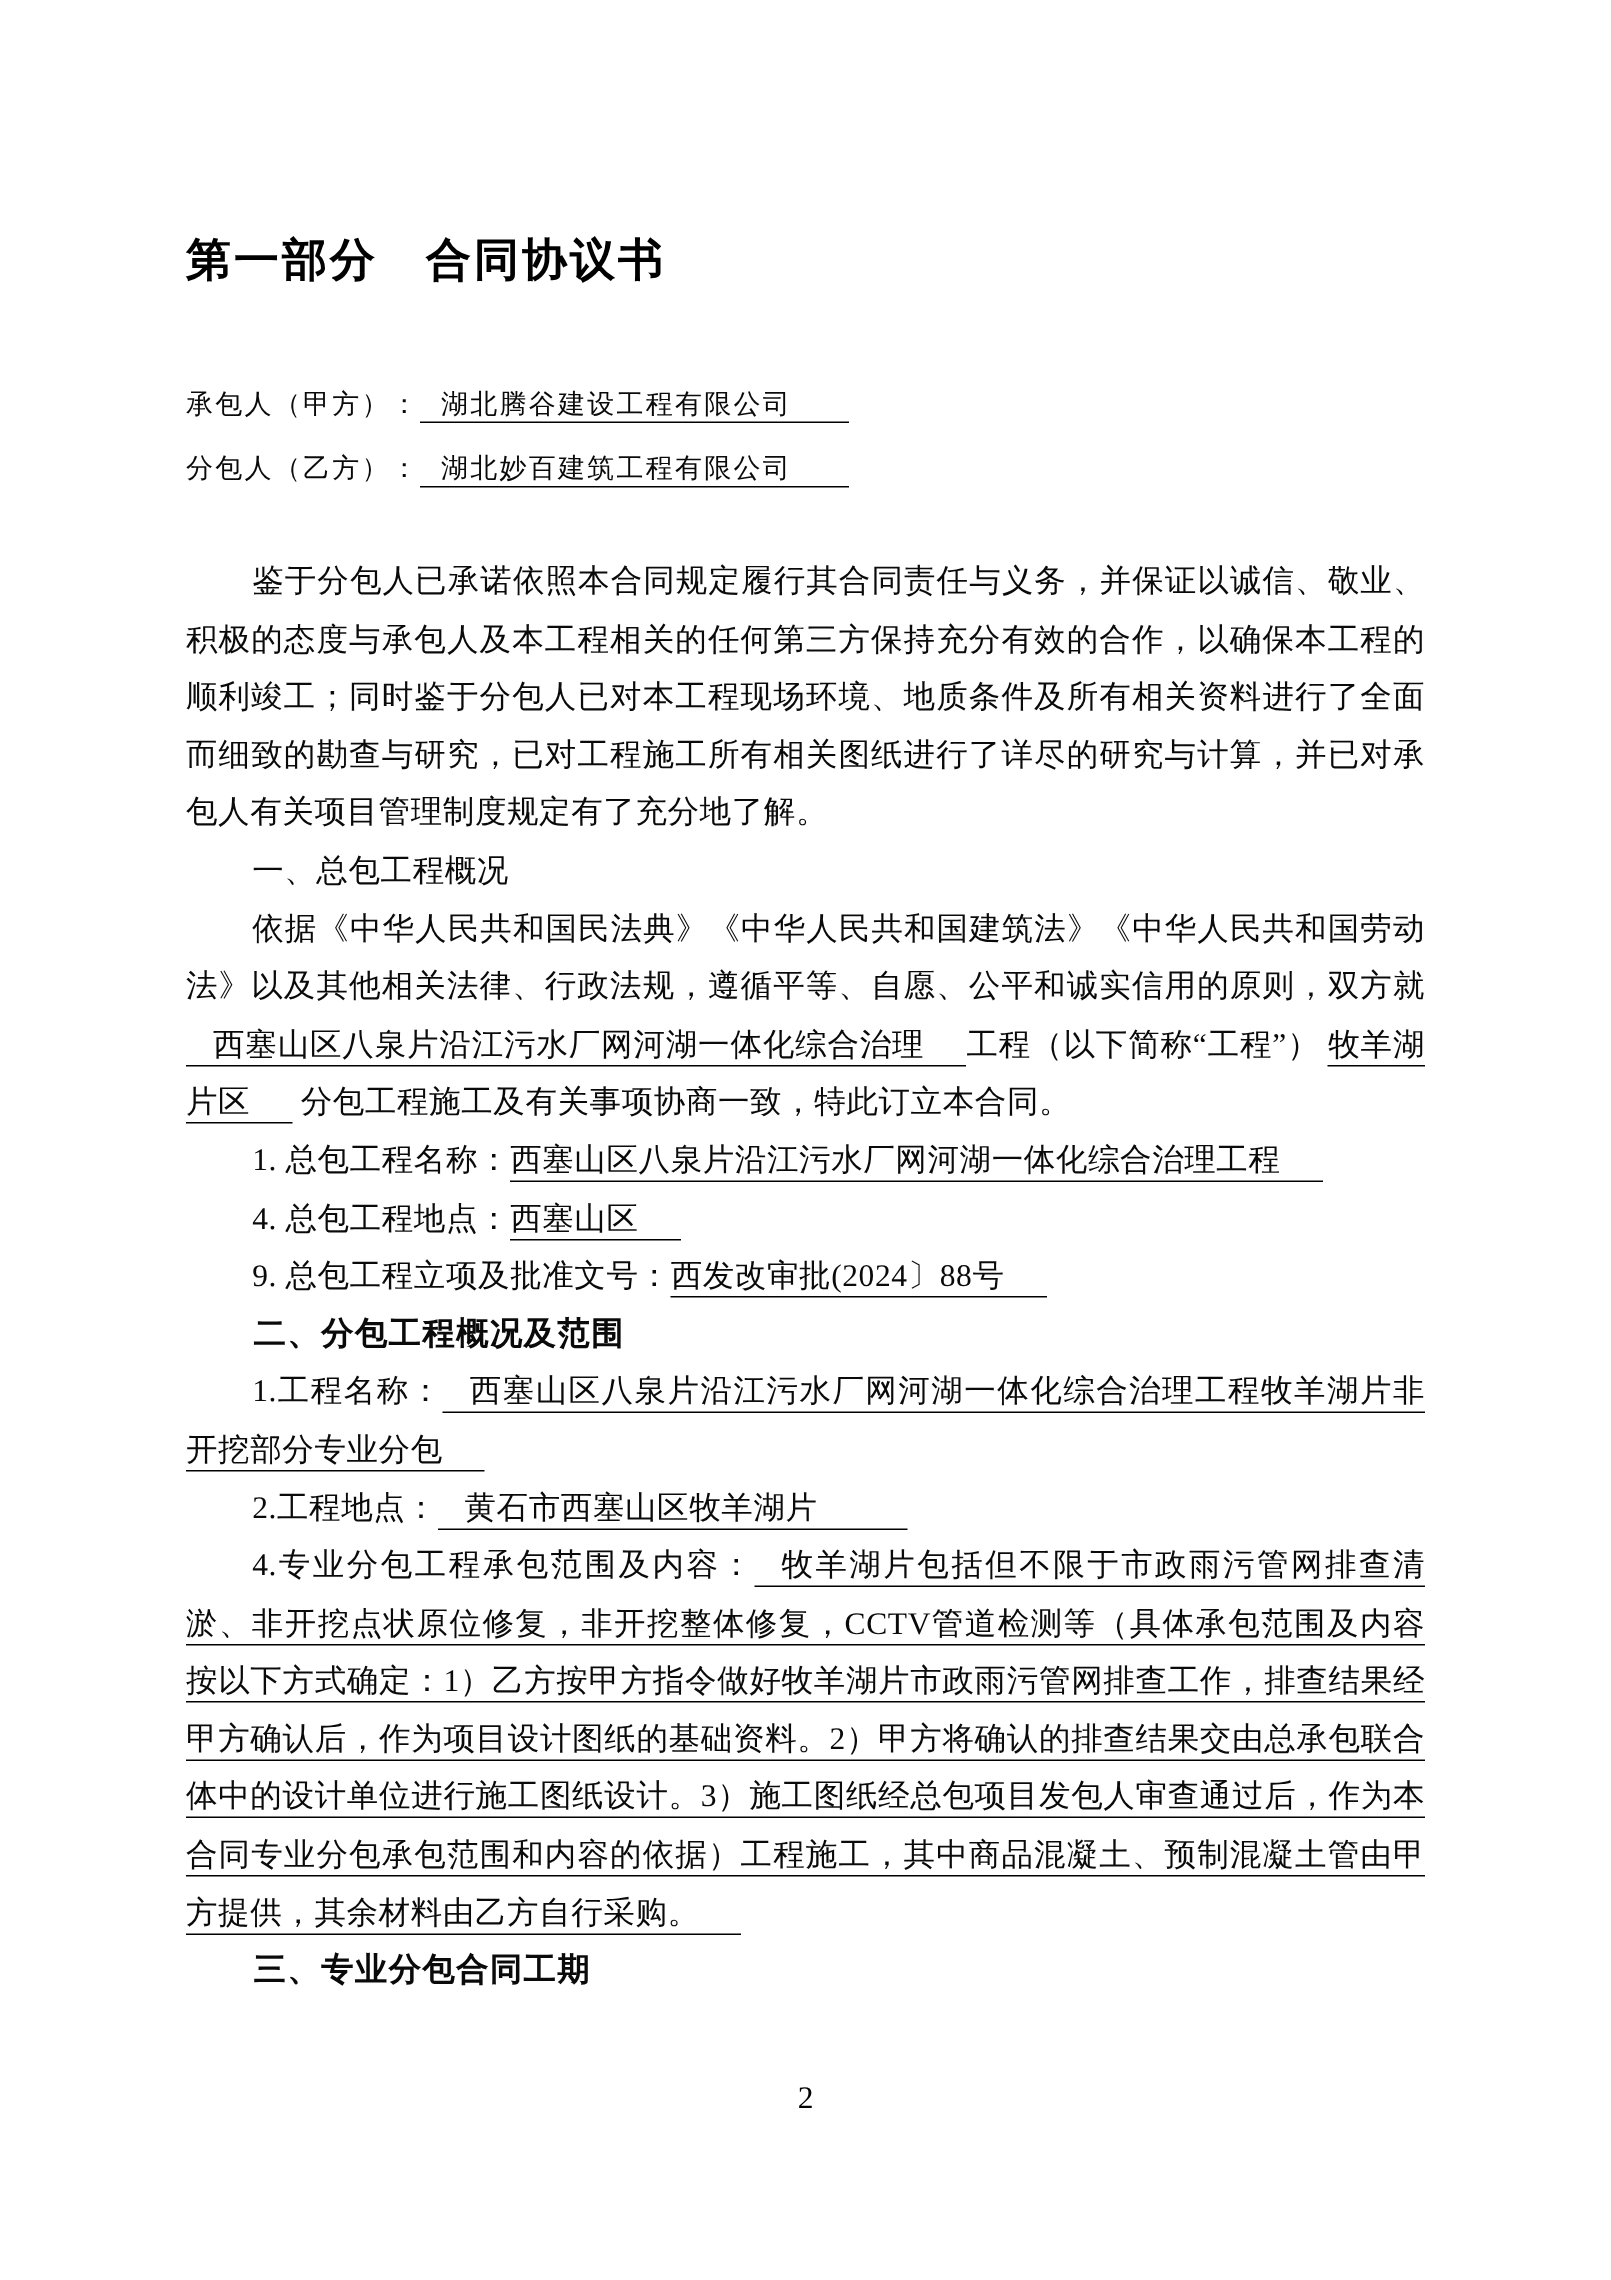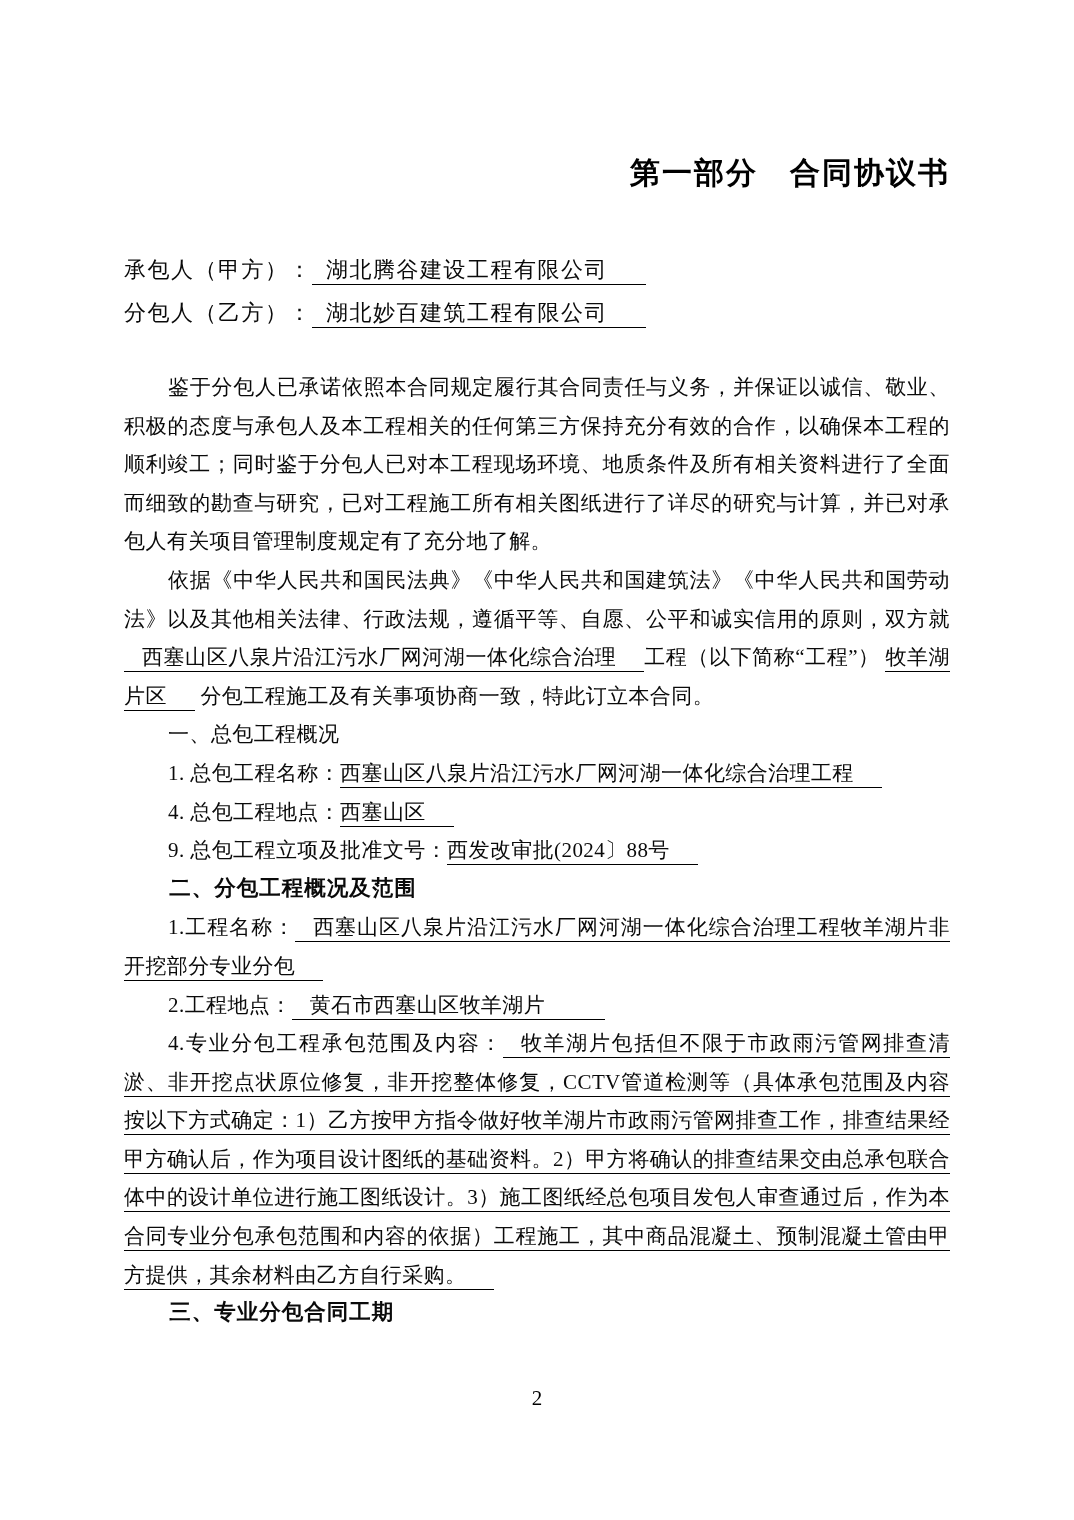--- a/index.html
+++ b/index.html
@@ -22,30 +22,30 @@
     overflow: hidden;
   }
   .content {
     position: absolute;
     left: 124px;
     top: 0;
     width: 826px;
   }
   .doc-title {
     margin: 153px 0 0 0;
-    text-align: right;
+    text-align: left;
     font-family: "Liberation Sans", "DejaVu Sans", sans-serif;
     font-weight: 700;
     font-size: 30px;
     letter-spacing: 2px;
     color: #000;
   }
   .parties {
     margin-top: 54px;
-    font-size: 22px;
+    font-size: 18px;
     letter-spacing: 1.5px;
   }
   .party-line {
     line-height: 43px;
   }
   .party-value {
     padding: 0 38px 3px 14px;
   }
   .u {
     border-bottom: 1.7px solid #000;
@@ -59,21 +59,21 @@
     font-size: 21px;
     line-height: 38.6px;
     letter-spacing: 0.4px;
     text-align: justify;
     text-indent: 2.1em;
   }
   .first-para {
     margin-top: 34px;
   }
   .h-bold {
-    font-family: Liberation Mono, monospace;
+    font-family: Liberation Sans, sans-serif;
     font-weight: 700;
     font-size: 21.5px;
     letter-spacing: 1px;
     text-align: left;
   }
   .page-num {
     position: absolute;
     top: 1386px;
     left: 0;
     width: 100%;
@@ -90,23 +90,23 @@
 
     <h1 class="doc-title">第一部分　合同协议书</h1>
 
     <div class="parties">
       <div class="party-line"><span>承包人（甲方）：</span><span class="u party-value">湖北腾谷建设工程有限公司</span></div>
       <div class="party-line"><span>分包人（乙方）：</span><span class="u party-value">湖北妙百建筑工程有限公司</span></div>
     </div>
 
     <p class="para first-para">鉴于分包人已承诺依照本合同规定履行其合同责任与义务，并保证以诚信、敬业、积极的态度与承包人及本工程相关的任何第三方保持充分有效的合作，以确保本工程的顺利竣工；同时鉴于分包人已对本工程现场环境、地质条件及所有相关资料进行了全面而细致的勘查与研究，已对工程施工所有相关图纸进行了详尽的研究与计算，并已对承包人有关项目管理制度规定有了充分地了解。</p>
 
+    <p class="para">一、总包工程概况</p>
+
     <p class="para"><span>依据《中华人民共和国民法典》《中华人民共和国建筑法》《中华人民共和国劳动法》以及其他相关法律、行政法规，遵循平等、自愿、公平和诚实信用的原则，双方就</span><span class="u u-padL u-padR">西塞山区八泉片沿江污水厂网河湖一体化综合治理</span><span>工程（以下简称“工程”）</span> <span class="u u-padR">牧羊湖片区</span> <span>分包工程施工及有关事项协商一致，特此订立本合同。</span></p>
-
-    <p class="para">一、总包工程概况</p>
 
     <p class="para"><span>1. 总包工程名称：</span><span class="u u-padR">西塞山区八泉片沿江污水厂网河湖一体化综合治理工程</span></p>
     <p class="para"><span>4. 总包工程地点：</span><span class="u u-padR">西塞山区</span></p>
     <p class="para"><span>9. 总包工程立项及批准文号：</span><span class="u u-padR">西发改审批(2024〕88号</span></p>
 
     <p class="para h-bold">二、分包工程概况及范围</p>
 
     <p class="para"><span>1.工程名称：</span><span class="u u-padL u-padR">西塞山区八泉片沿江污水厂网河湖一体化综合治理工程牧羊湖片非开挖部分专业分包</span></p>
     <p class="para"><span>2.工程地点：</span><span class="u u-padL u-padR-lg">黄石市西塞山区牧羊湖片</span></p>
     <p class="para"><span>4.专业分包工程承包范围及内容：</span><span class="u u-padL u-padR">牧羊湖片包括但不限于市政雨污管网排查清淤、非开挖点状原位修复，非开挖整体修复，CCTV管道检测等（具体承包范围及内容按以下方式确定：1）乙方按甲方指令做好牧羊湖片市政雨污管网排查工作，排查结果经甲方确认后，作为项目设计图纸的基础资料。2）甲方将确认的排查结果交由总承包联合体中的设计单位进行施工图纸设计。3）施工图纸经总包项目发包人审查通过后，作为本合同专业分包承包范围和内容的依据）工程施工，其中商品混凝土、预制混凝土管由甲方提供，其余材料由乙方自行采购。</span></p>

